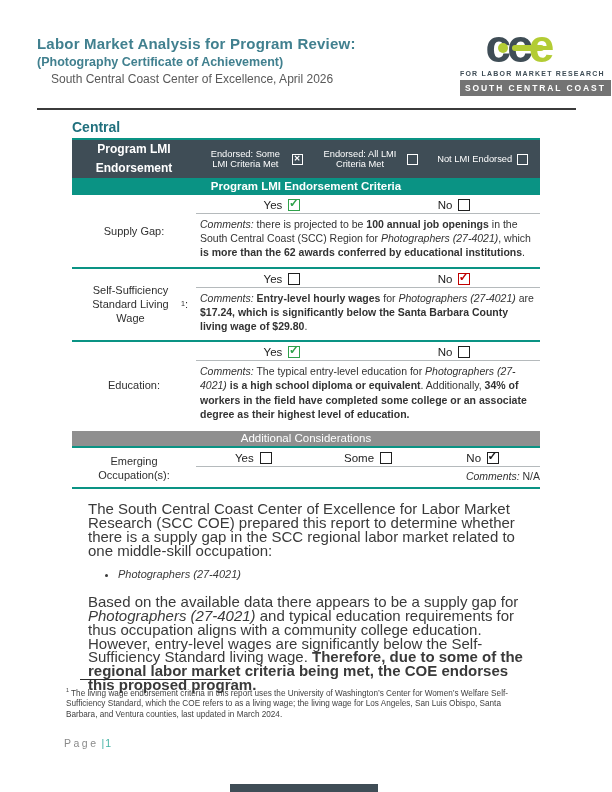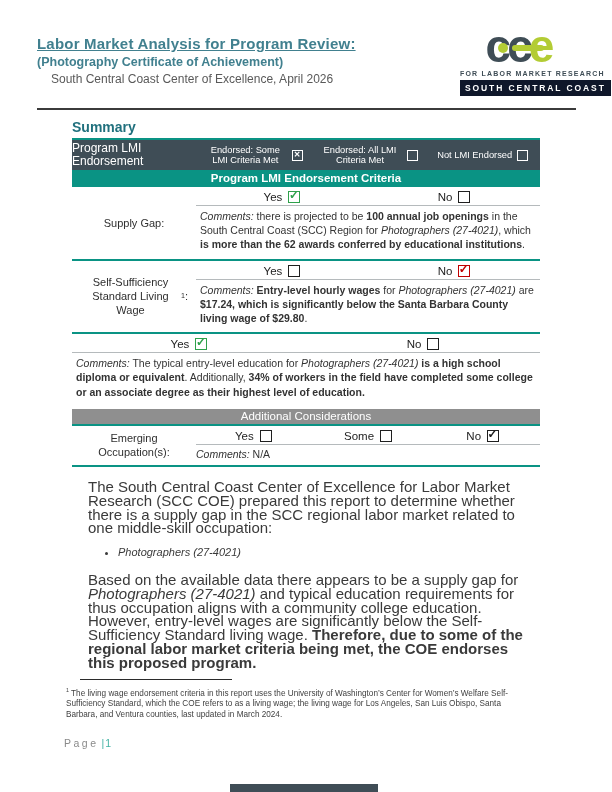--- a/index.html
+++ b/index.html
@@ -1,56 +1,56 @@
 <!DOCTYPE html>
 <html style="--teal: #0A9384; --title-teal: #41808F; --dark: #3F4D56; --gray: #8F8F8F; --green: #2FA14B; --red: #C00000; --lime: #B3CC34;"><head>
 <meta charset="utf-8">
 <style>
   html,body{margin:0;padding:0;background:#e9e9e9;}
   .page{position:relative;width:612px;height:792px;margin:0 auto;background:#ffffff;
         font-family:"Liberation Sans",sans-serif;color:#3a3a3a;overflow:hidden;}
 
   
   .hdr{position:absolute;left:37px;top:34px;width:420px;}
-  .t1{font-size:15px;line-height:20px;font-weight:bold;color:var(--title-teal);letter-spacing:.2px;text-decoration:underline;}
+  .t1{font-size:15px;line-height:20px;font-weight:bold;color:var(--title-teal);letter-spacing:.2px;}
   .sub{font-size:12.5px;line-height:17px;font-weight:bold;color:var(--title-teal);}
   .org{font-size:12px;line-height:17px;color:#595959;margin-left:14px;}
   .hrule{position:absolute;left:37px;right:36px;top:108px;border-top:2px solid #3b3b3b;}
 
   .logo{position:absolute;right:36px;top:25px;width:116px;text-align:center;}
   .logo-word{position:relative;display:inline-block;font-size:46px;font-weight:bold;
              letter-spacing:-4px;line-height:42px;height:44px;color:var(--dark);}
   .logo-word .le{color:var(--lime);}
   .logo-bar{position:absolute;left:26px;right:6px;top:20px;height:6px;background:var(--lime);border-radius:3px;}
   .logo-dot{position:absolute;left:12px;top:18px;width:10px;height:10px;background:var(--lime);border-radius:50%;}
   .tag1{font-size:7px;font-weight:bold;color:var(--dark);letter-spacing:1.2px;margin-top:1px;white-space:nowrap;}
-  .tag2{display:inline-block;margin-top:3px;background:#0f172a;color:#fff;font-size:8.5px;font-weight:bold;
+  .tag2{display:inline-block;margin-top:3px;background:#737373;color:#fff;font-size:8.5px;font-weight:bold;
         letter-spacing:1.9px;padding:3px 5px;white-space:nowrap;}
 
   
   .main{position:absolute;left:72px;top:119px;width:468px;}
   h2.summary{margin:0 0 3px 0;font-size:14px;color:#20707D;font-weight:bold;}
   .tbl{border-top:2px solid var(--teal);font-size:10.5px;}
   .row-dark{display:flex;background:var(--dark);color:#fff;min-height:30px;align-items:center;}
-  .rd-label{width:124px;text-align:left;font-weight:normal;font-size:12px;line-height:13px;}
+  .rd-label{width:124px;text-align:center;font-weight:bold;font-size:12px;line-height:19px;}
   .rd-opt{flex:1;display:flex;align-items:center;justify-content:center;gap:5px;
           font-size:9.3px;line-height:10.5px;text-align:center;padding:2px 0;}
   .rd-opt .txt{max-width:84px;}
   .row-teal{background:var(--teal);color:#fff;text-align:center;font-weight:bold;font-size:11.5px;padding:2px 0 3px;}
   .crit{display:flex;border-bottom:2px solid var(--teal);}
   .crit.no-border{border-bottom:none;}
   .crit-label{width:124px;display:flex;align-items:center;justify-content:center;text-align:center;
               font-size:11px;line-height:14px;padding:2px 8px;box-sizing:border-box;color:#2f2f2f;}
   .crit-body{flex:1;display:flex;flex-direction:column;}
   .yn-row{display:flex;border-bottom:1px solid #b5babc;padding:4px 0 2px;font-size:11.5px;color:#222;justify-content:center;}
   .yn{flex:1;display:flex;justify-content:center;align-items:center;gap:6px;}
   .comments{padding:3px 2px 7px 4px;line-height:14.2px;color:#333;}
   .row-gray{background:var(--gray);color:#fff;text-align:center;font-size:11.5px;padding:1px 0 2px;
             margin-top:3px;border-bottom:2px solid var(--teal);}
-  .emerging .comments{text-align:left;padding:2px 0 4px;}
+  .emerging .comments{text-align:right;padding:2px 0 4px;}
 
   
   .cb{display:inline-block;width:10px;height:10px;border:1.5px solid #1f1f1f;background:#fff;
       position:relative;box-sizing:content-box;flex:none;}
   .cb.green{border-color:var(--green);}
   .cb.red{border-color:var(--red);}
   .cb.checked::after{position:absolute;left:-0.5px;top:-4px;font-size:12px;font-weight:bold;}
   .cb.green.checked::after{content:"\2713";color:var(--green);}
   .cb.red.checked::after{content:"\2713";color:var(--red);}
   .cb.black.checked::after{content:"\2713";color:#1a1a1a;}
@@ -88,21 +88,21 @@
       <span class="logo-bar"></span>
       <span class="logo-dot"></span>
     </div>
     <div class="tag1">FOR LABOR MARKET RESEARCH</div>
     <div class="tag2">SOUTH CENTRAL COAST</div>
   </div>
 
   <div class="hrule"></div>
 
   <div class="main">
-    <h2 class="summary">Summary</h2>
+    <h2 class="summary">Central</h2>
 
     <div class="tbl">
 
       <div class="row-dark">
         <div class="rd-label">Program LMI Endorsement</div>
         <div class="rd-opt">
           <span class="txt">Endorsed: Some LMI Criteria Met</span>
           <span class="cb white xmark"></span>
         </div>
         <div class="rd-opt">
@@ -151,20 +151,23 @@
             <div class="yn">
               <span>No</span>
               <span class="cb red checked"></span>
             </div>
           </div>
           <div class="comments"><span style="font-style: italic;">Comments:</span><span> </span><span style="font-weight: 700;">Entry-level hourly wages</span><span> for </span><span style="font-style: italic;">Photographers (27-4021)</span><span> are </span><span style="font-weight: 700;">$17.24, which is significantly below the Santa Barbara County living wage of $29.80</span><span>.</span></div>
         </div>
       </section>
 
       <section class="crit no-border">
+        <div class="crit-label">
+            <span>Education:</span>
+          </div>
         <div class="crit-body">
           <div class="yn-row">
             <div class="yn">
               <span>Yes</span>
               <span class="cb green checked"></span>
             </div>
             <div class="yn">
               <span>No</span>
               <span class="cb"></span>
             </div>

